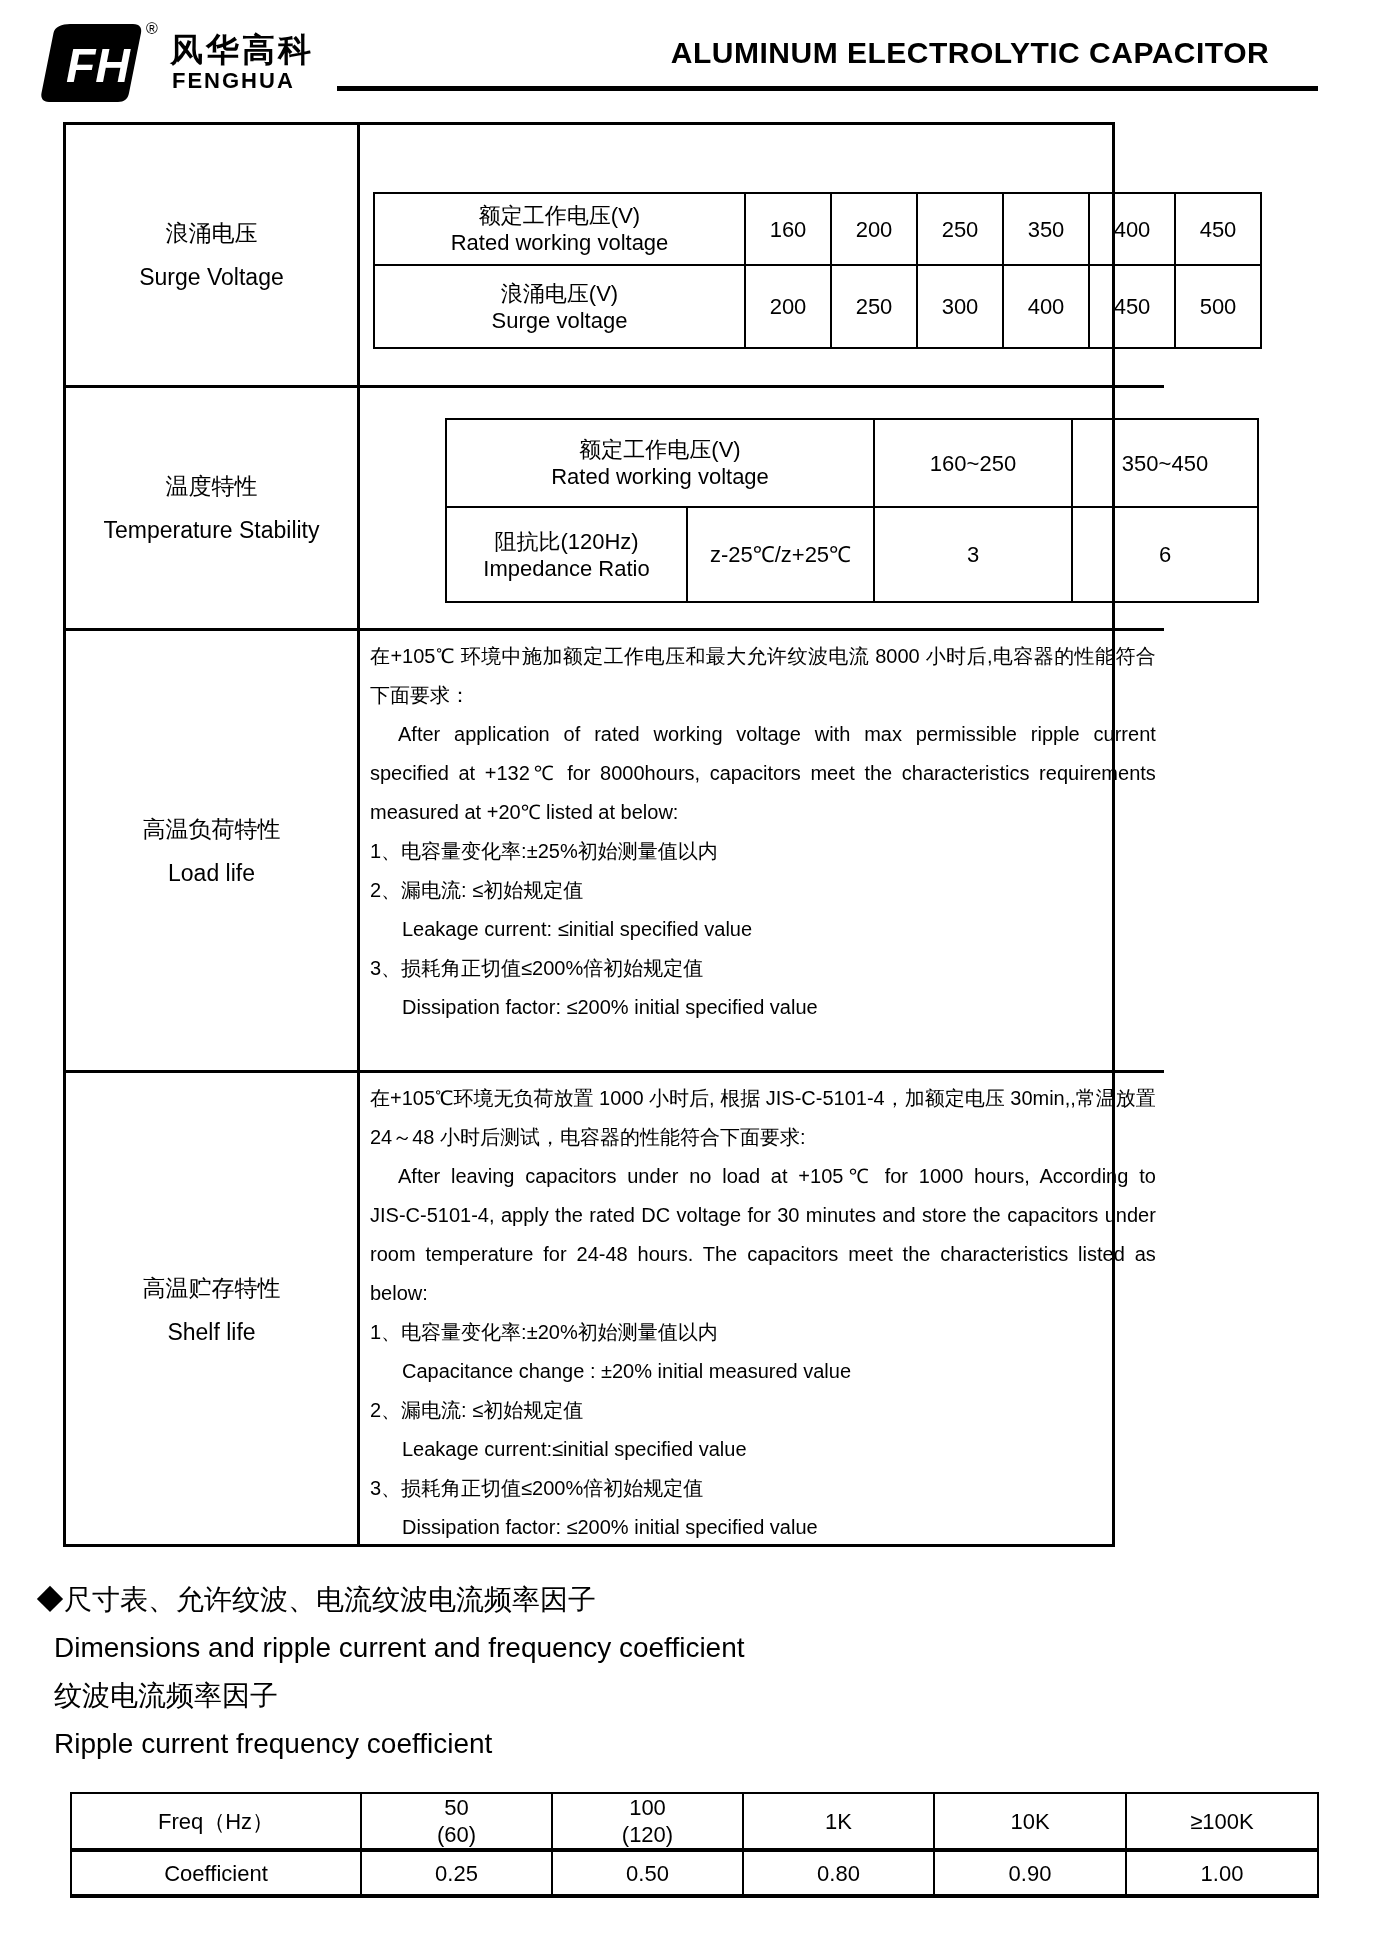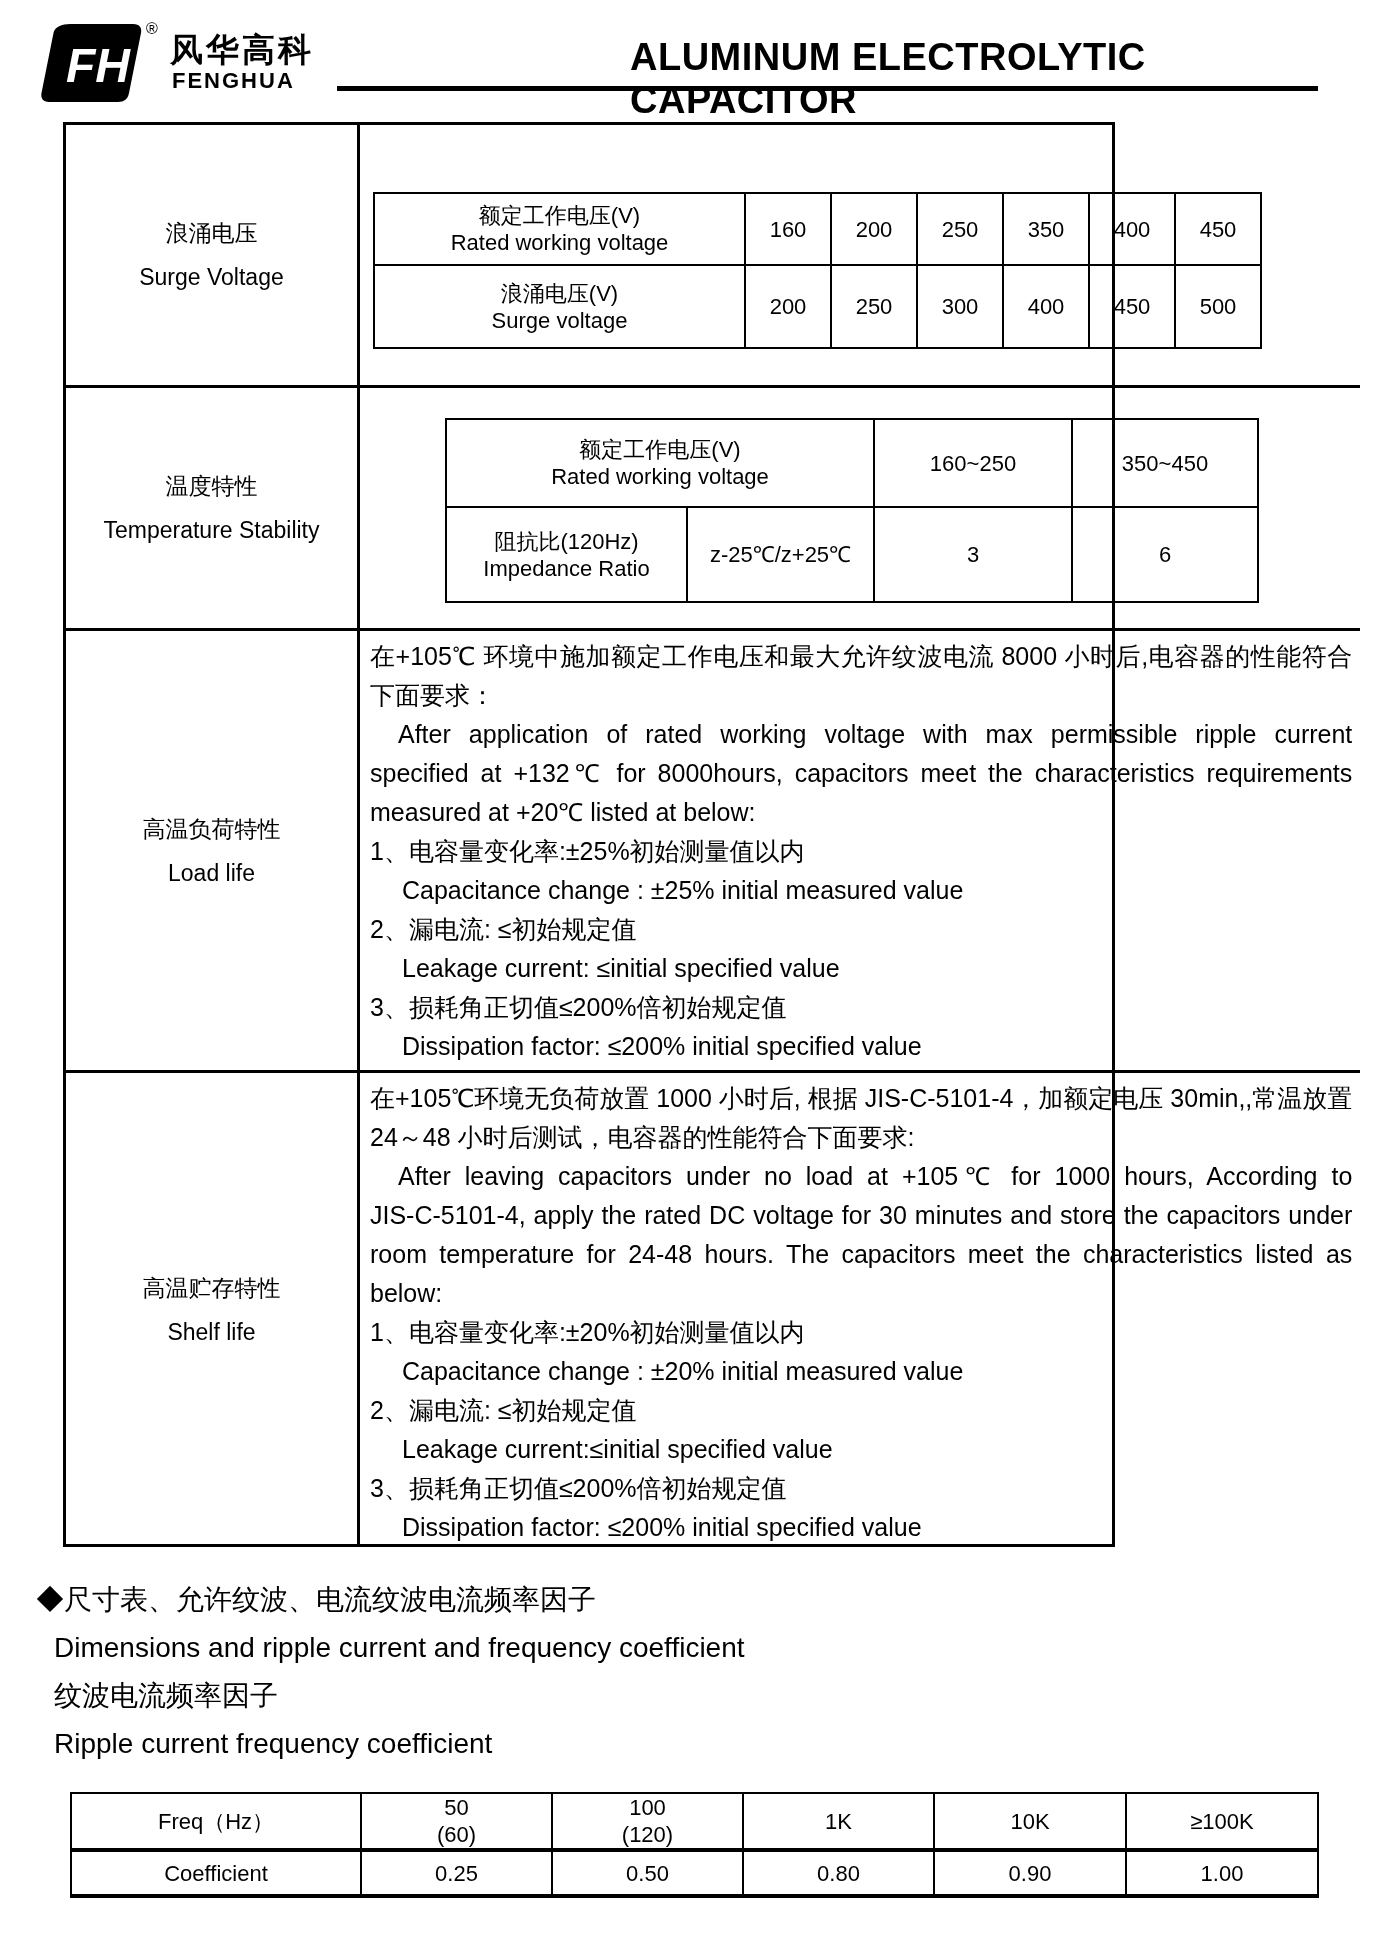--- a/index.html
+++ b/index.html
@@ -6,41 +6,41 @@
   html,body { background:#fff; }
   .page {
     position:relative; width:1373px; height:1950px; background:#fff;
     font-family:"Liberation Sans", sans-serif; color:#000; overflow:hidden;
   }
   
   .logo-mark { position:absolute; left:40px; top:22px; width:102px; height:82px; }
   .reg-mark { position:absolute; left:146px; top:20px; font-size:16px; }
   .logo-cn { position:absolute; left:170px; top:28px; font-size:33px; font-weight:bold; letter-spacing:3px; }
   .logo-en { position:absolute; left:172px; top:68px; font-size:22px; font-weight:600; letter-spacing:2px; }
-  .page-title { position:absolute; left:630px; top:36px; width:680px; font-size:38px; font-weight:bold; letter-spacing:0.5px; }
+  .page-title { position:absolute; left:630px; top:36px; width:680px; font-size:30px; font-weight:bold; letter-spacing:0.5px; text-align:center; }
   .header-rule { position:absolute; left:337px; top:86px; width:981px; height:5px; background:#000; }
 
   
   .spec { position:absolute; left:63px; top:122px; width:1052px; height:1425px;
           border:3px solid #000; display:grid;
           grid-template-columns:294px auto;
           grid-template-rows:260px 243px 442px auto; }
   .spec > div { position:relative; }
   .lbl { border-right:3px solid #000; display:flex; flex-direction:column; justify-content:center; align-items:center;
          text-align:center; font-size:23px; line-height:44px; }
   .rt { border-top:3px solid #000; }
 
   
   table { border-collapse:collapse; table-layout:fixed; }
   td { border:2px solid #000; text-align:center; vertical-align:middle; font-size:22px; line-height:27px; padding:0; }
   .inner-a { position:absolute; left:13px; top:67px; width:887px; }
   .inner-b { position:absolute; left:85px; top:30px; width:812px; }
 
   
-  .txt { padding:6px 8px 0 10px; font-size:25px; }
+  .txt { padding:6px 8px 0 10px; font-size:20px; }
   .txt .ln { line-height:39px; white-space:nowrap; }
   .fill { white-space:normal; text-align:justify; text-align-last:justify; }
   .ind1 { padding-left:28px; }
   .ind2 { padding-left:32px; }
 
   
   .section { position:absolute; left:36px; top:1576px; font-size:28px; line-height:48px; }
   .section .sub { padding-left:18px; }
 
   
@@ -149,21 +149,20 @@
       <span>高温负荷特性</span>
       <span>Load life</span>
     </div>
     <div class="rt txt">
       <div class="ln fill">在+105℃ 环境中施加额定工作电压和最大允许纹波电流 8000 小时后,电容器的性能符合</div>
       <div class="ln">下面要求：</div>
       <div class="ln ind1 fill">After application of rated working voltage with max permissible ripple current</div>
       <div class="ln fill">specified at +132℃ for 8000hours, capacitors meet the characteristics requirements</div>
       <div class="ln">measured at +20℃  listed at below:</div>
       <div class="ln">1、电容量变化率:±25%初始测量值以内</div>
-      <div class="ln ind2">Capacitance change : ±25% initial measured value</div>
       <div class="ln">2、漏电流: ≤初始规定值</div>
       <div class="ln ind2">Leakage current: ≤initial specified value</div>
       <div class="ln">3、损耗角正切值≤200%倍初始规定值</div>
       <div class="ln ind2">Dissipation factor: ≤200% initial specified value</div>
     </div>
 
     <div class="lbl rt">
       <span>高温贮存特性</span>
       <span>Shelf life</span>
     </div>

